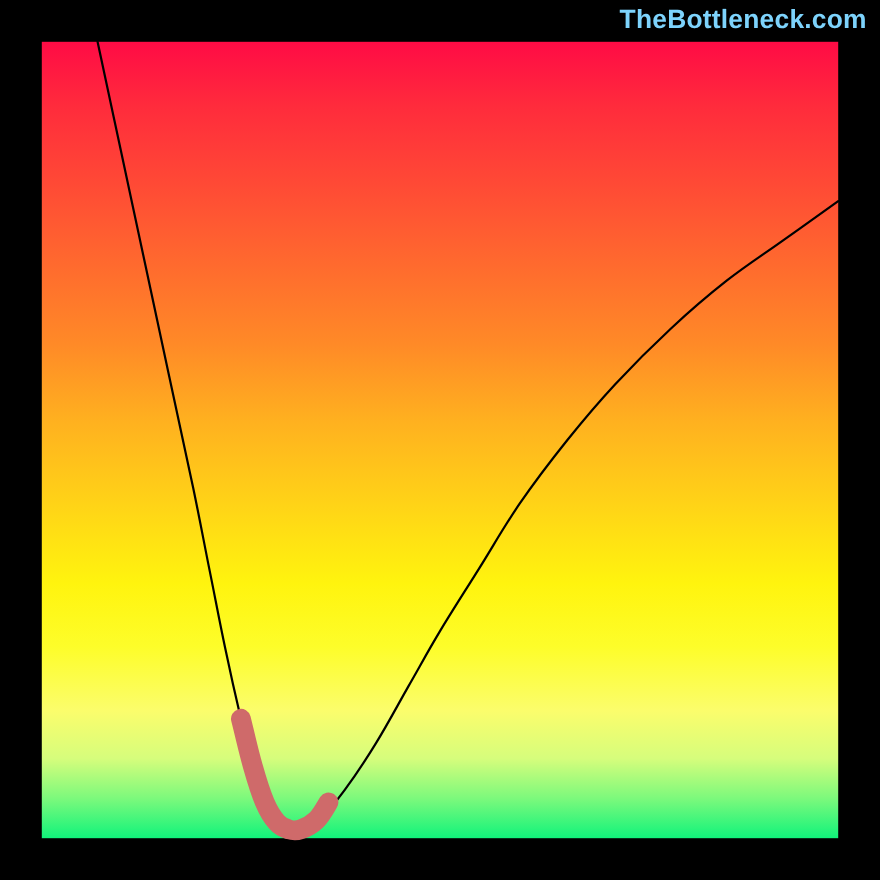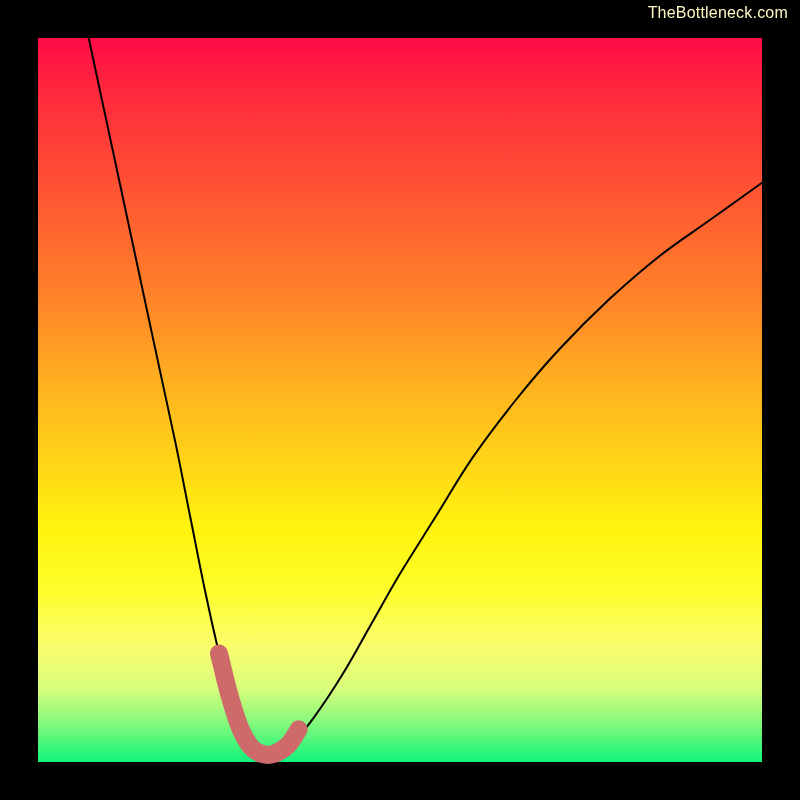--- a/index.html
+++ b/index.html
@@ -46,24 +46,24 @@
     top: 0;
     left: 0;
     width: 724px;
     height: 724px;
     overflow: visible;
   }
   .watermark {
     position: absolute;
     top: 4px;
     right: 12px;
-    color: #fef9c3;
-    font-size: 16px;
+    color: #7dd3fc;
+    font-size: 24px;
     letter-spacing: 0.2px;
-    font-weight: 400;
+    font-weight: 700;
   }
 </style>
 </head>
 <body>
 
 <div class="frame">
   <div class="watermark">TheBottleneck.com</div>
   <div class="plot-area">
     <svg class="curve" viewBox="0 0 724 724">
       <path d="M 50.7 0.0 C 54.6 18.2, 64.6 64.9, 72.4 101.4 C 80.2 137.8, 86.3 166.2, 94.1 202.7 C 101.9 239.2, 108.0 267.6, 115.8 304.1 C 123.7 340.6, 131.0 374.2, 137.6 405.4 C 144.1 436.7, 146.8 451.8, 152.0 477.8 C 157.3 503.9, 161.3 525.5, 166.5 550.2 C 171.7 575.0, 176.4 595.9, 181.0 615.4 C 185.6 634.9, 188.0 645.2, 191.9 658.8 C 195.8 672.5, 198.8 682.3, 202.7 691.4 C 206.6 700.5, 209.7 705.1, 213.6 709.5 C 217.5 714.0, 220.5 714.9, 224.4 716.0 C 228.3 717.2, 230.1 717.9, 235.3 716.0 C 240.5 714.2, 246.2 712.3, 253.4 705.9 C 260.6 699.5, 266.0 692.9, 275.1 680.6 C 284.2 668.2, 293.7 654.1, 304.1 637.1 C 314.5 620.2, 322.6 604.7, 333.0 586.4 C 343.5 568.2, 350.3 555.3, 362.0 535.8 C 373.7 516.2, 385.2 498.7, 398.2 477.8 C 411.2 457.0, 420.1 440.8, 434.4 419.9 C 448.7 399.1, 462.2 381.5, 477.8 362.0 C 493.5 342.5, 504.3 329.6, 521.3 311.3 C 538.2 293.1, 553.7 277.6, 572.0 260.6 C 590.2 243.7, 604.4 231.5, 622.6 217.2 C 640.9 202.9, 655.1 194.0, 673.3 181.0 C 691.6 168.0, 714.9 151.3, 724.0 144.8" id="main-curve" fill="none" stroke="#000" stroke-width="2" stroke-linecap="round"></path>

